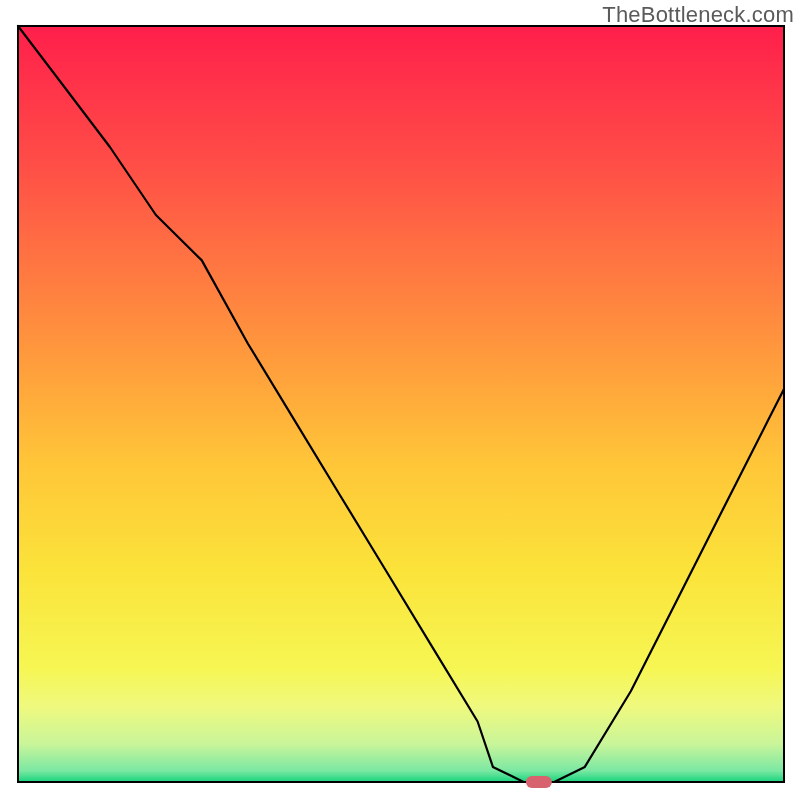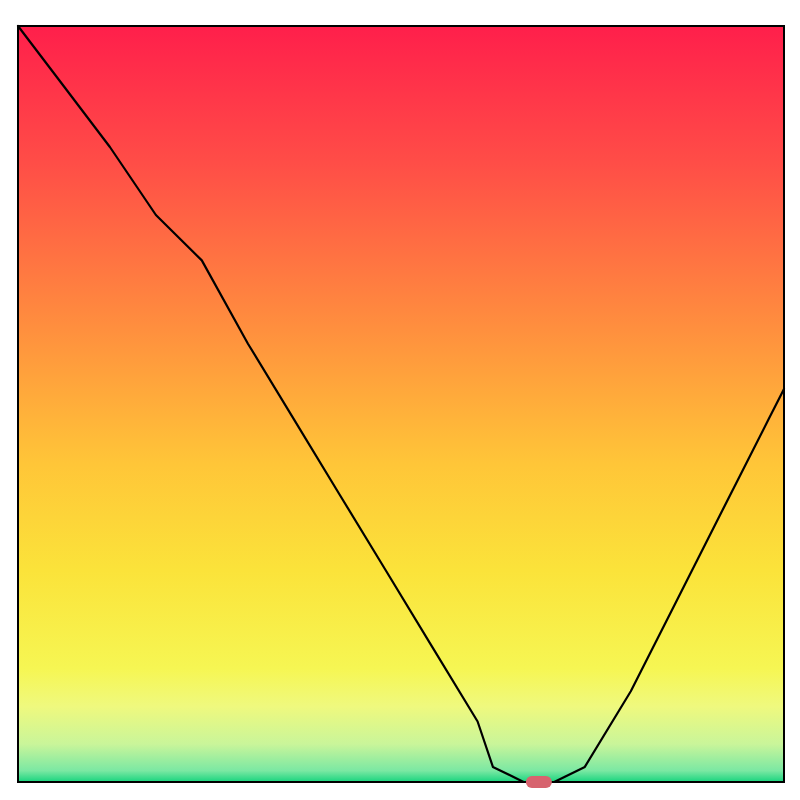--- a/index.html
+++ b/index.html
@@ -28,20 +28,21 @@
   svg {
     position: absolute;
     left: 0;
     top: 0;
   }
 </style>
 </head>
 <body>
 
 <div class="wrap">
+  <div class="watermark">TheBottleneck.com</div>
 
   <svg id="chart-svg" width="800" height="800">
     <defs>
       <linearGradient id="bg-grad" x1="0" y1="0" x2="0" y2="1">
           <stop offset="0%" stop-color="#ff1f4b"></stop>
           <stop offset="18%" stop-color="#ff4d47"></stop>
           <stop offset="40%" stop-color="#ff8f3e"></stop>
           <stop offset="57.99999999999999%" stop-color="#ffc638"></stop>
           <stop offset="72%" stop-color="#fbe33a"></stop>
           <stop offset="85%" stop-color="#f6f653"></stop>

